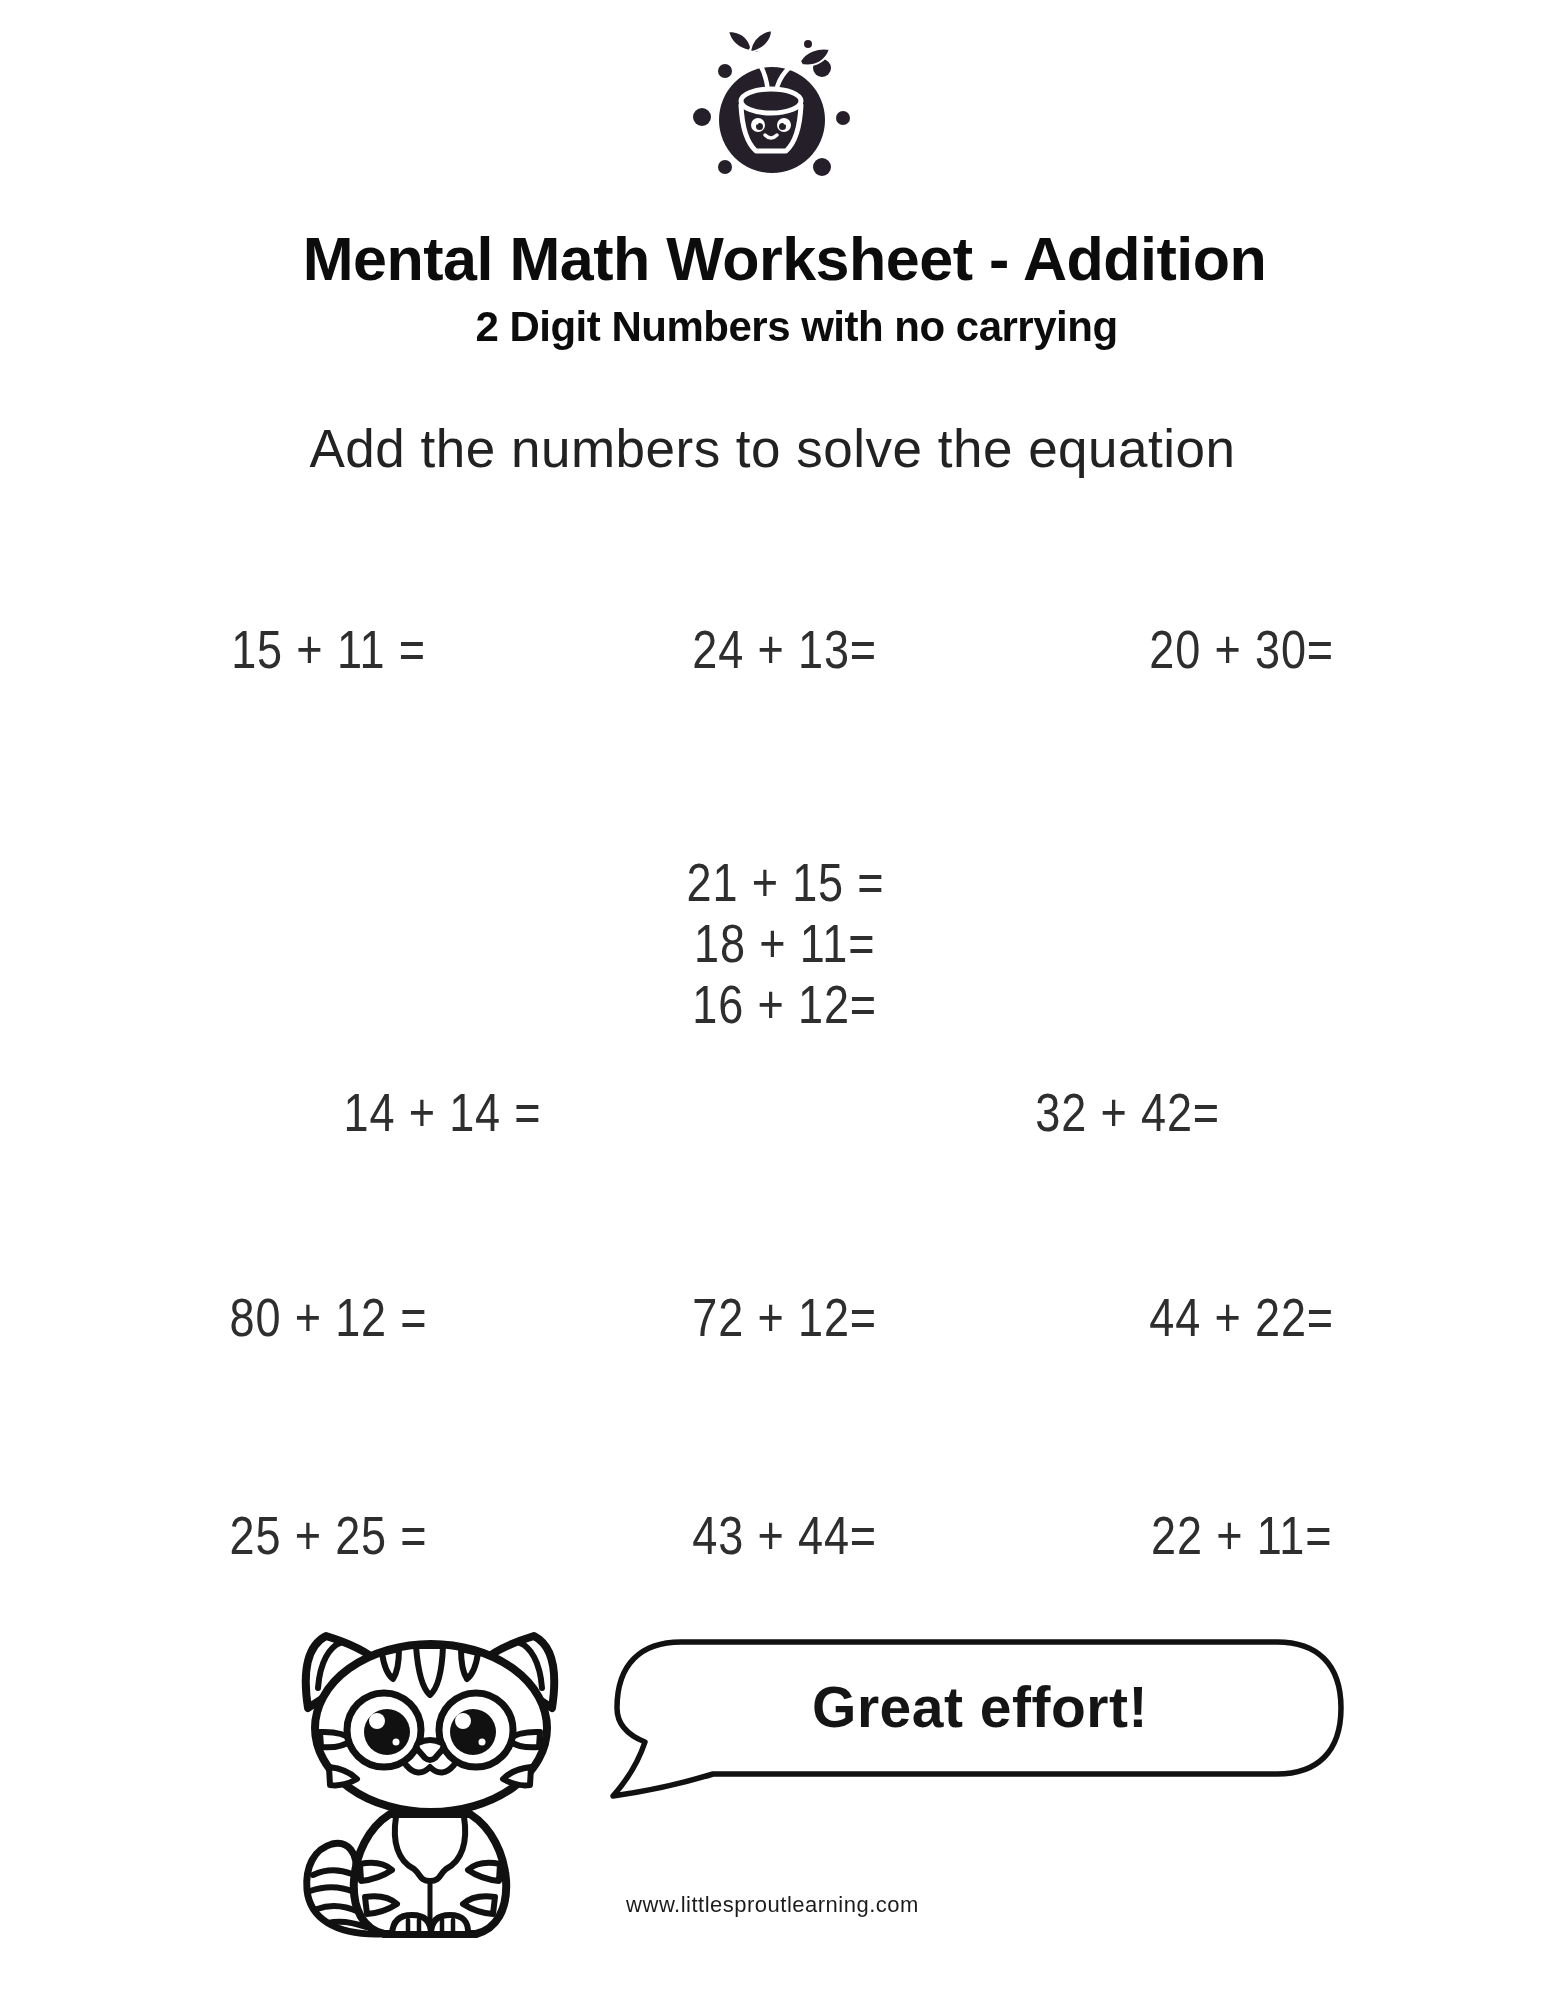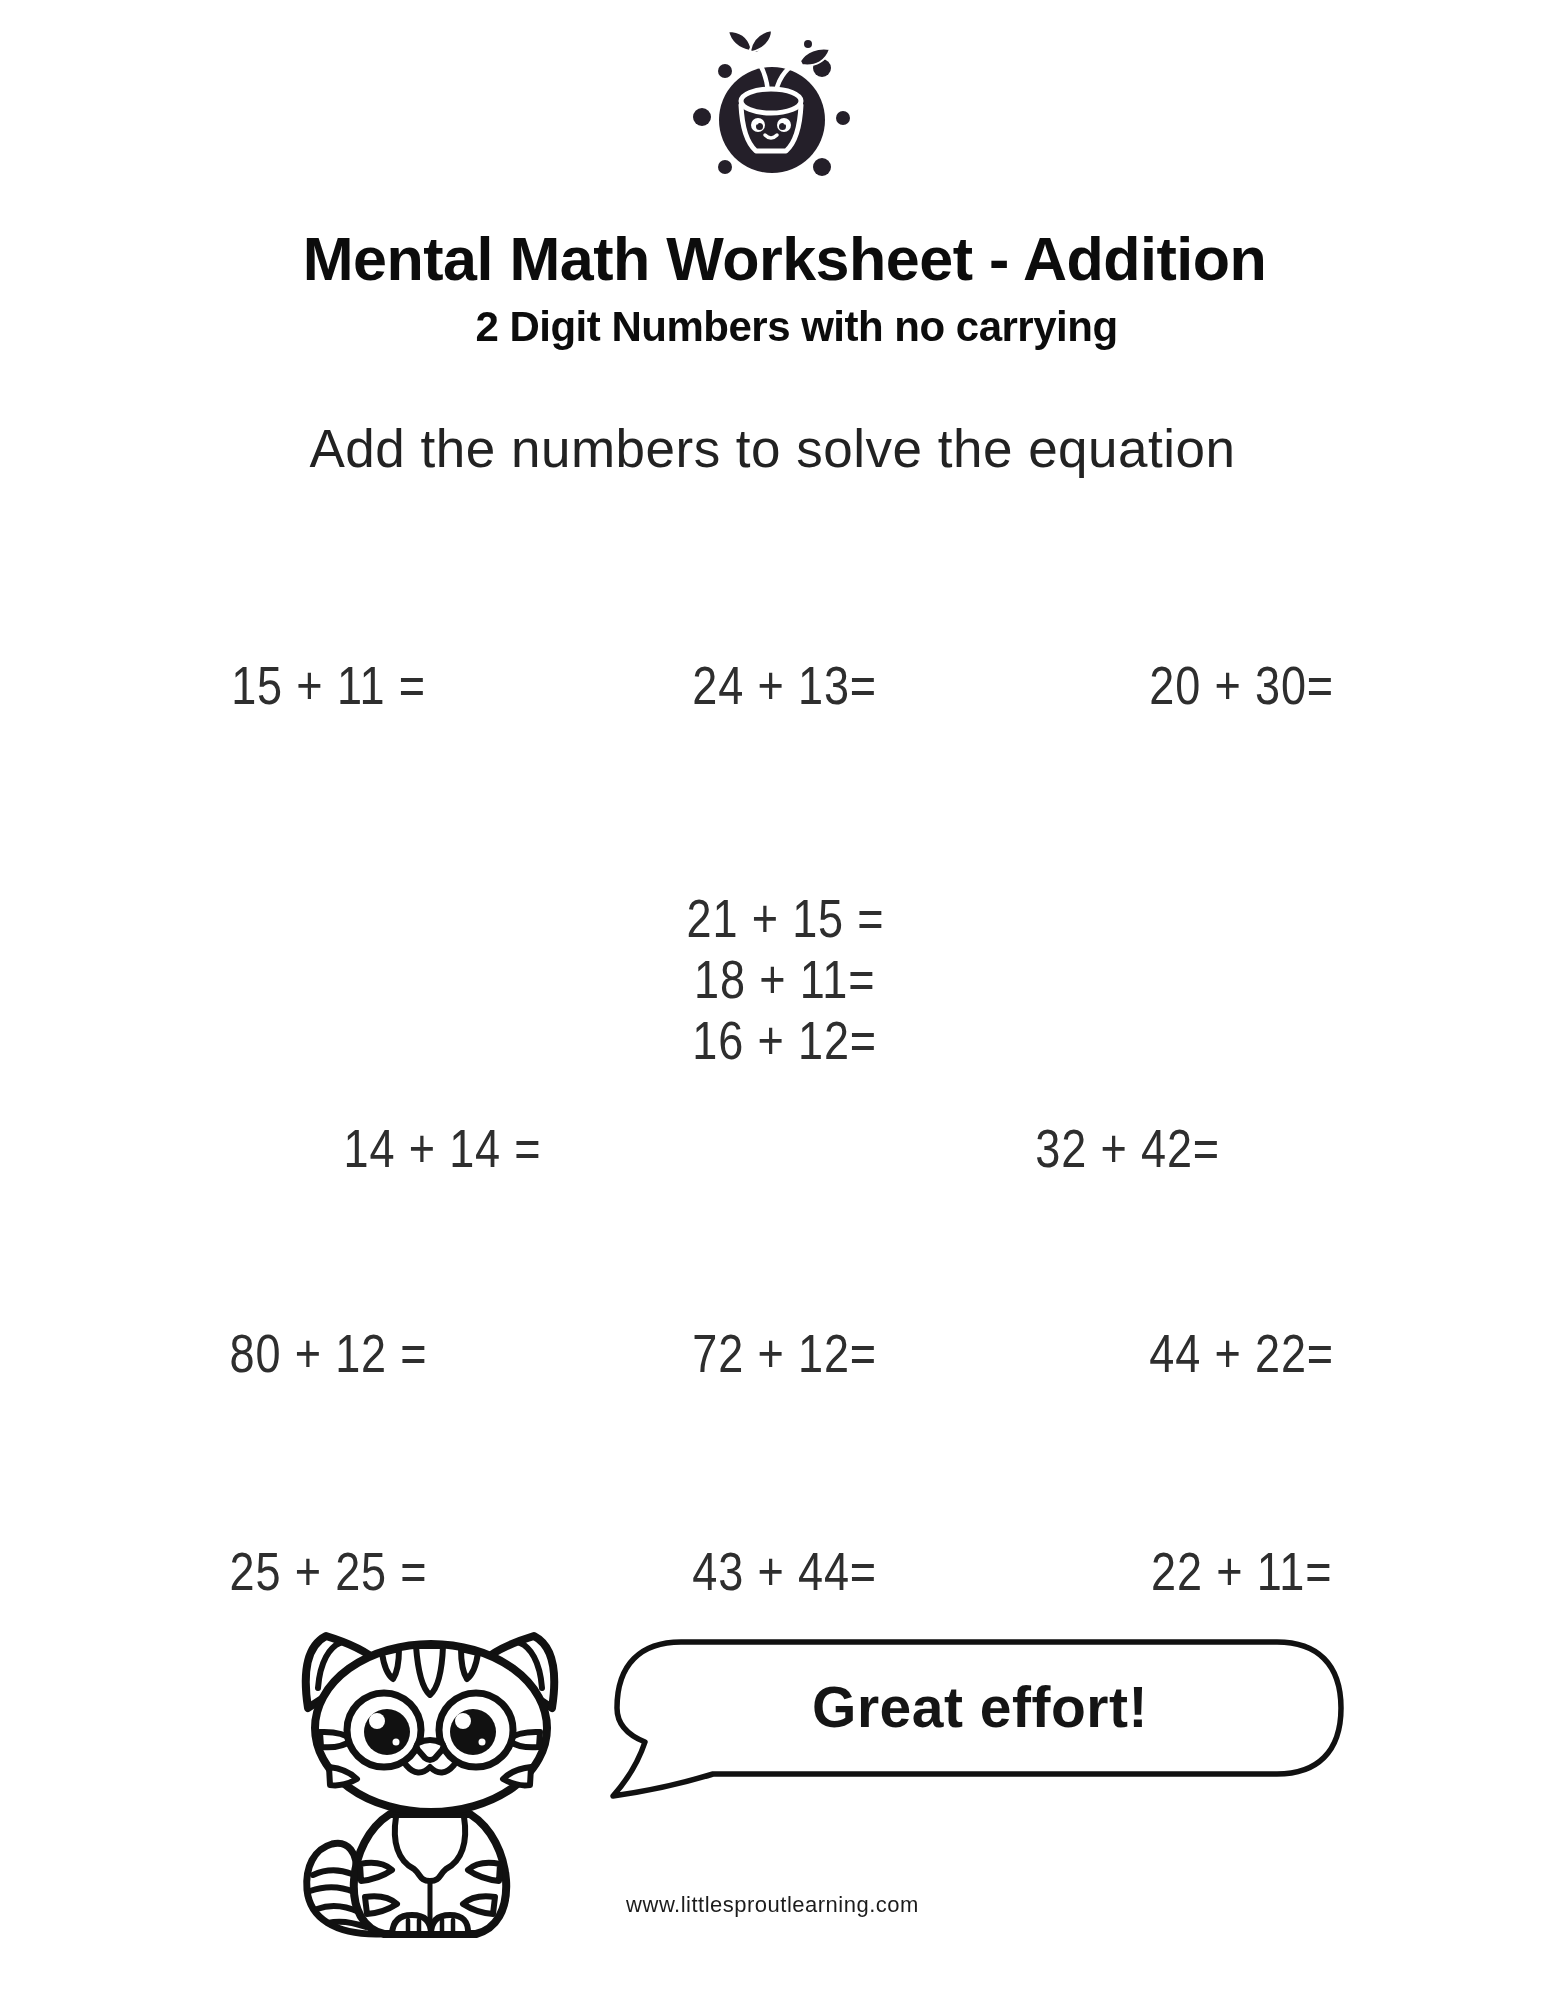--- a/index.html
+++ b/index.html
@@ -22,21 +22,21 @@
     top:303px;
     font-size:42px;font-weight:800;letter-spacing:-0.5px;
     color:#0c0c0c;
   }
   .instruction{
     top:418px;
     font-size:53px;font-weight:400;letter-spacing:0.5px;
     color:#222;
   }
   .logo-svg{position:absolute;left:688px;top:25px;width:170px;height:155px;}
-  .problems{position:absolute;left:100px;top:0;width:1370px;height:1600px;margin-top:36px;}
+  .problems{position:absolute;left:100px;top:0;width:1370px;height:1600px;}
   .prow{position:absolute;left:0;width:100%;height:62px;display:flex;}
   .prow .cell{flex:1 1 0;display:flex;align-items:center;justify-content:center;}
   .equation{
     display:inline-block;
     font-size:53px;font-weight:300;color:#2e2e2e;
     letter-spacing:1px;
     transform:scaleX(0.85);transform-origin:center;
     white-space:pre;
   }
   .row-0{top:618px;} .row-1{top:852px;flex-direction:column;} .row-2{top:1081px;}

